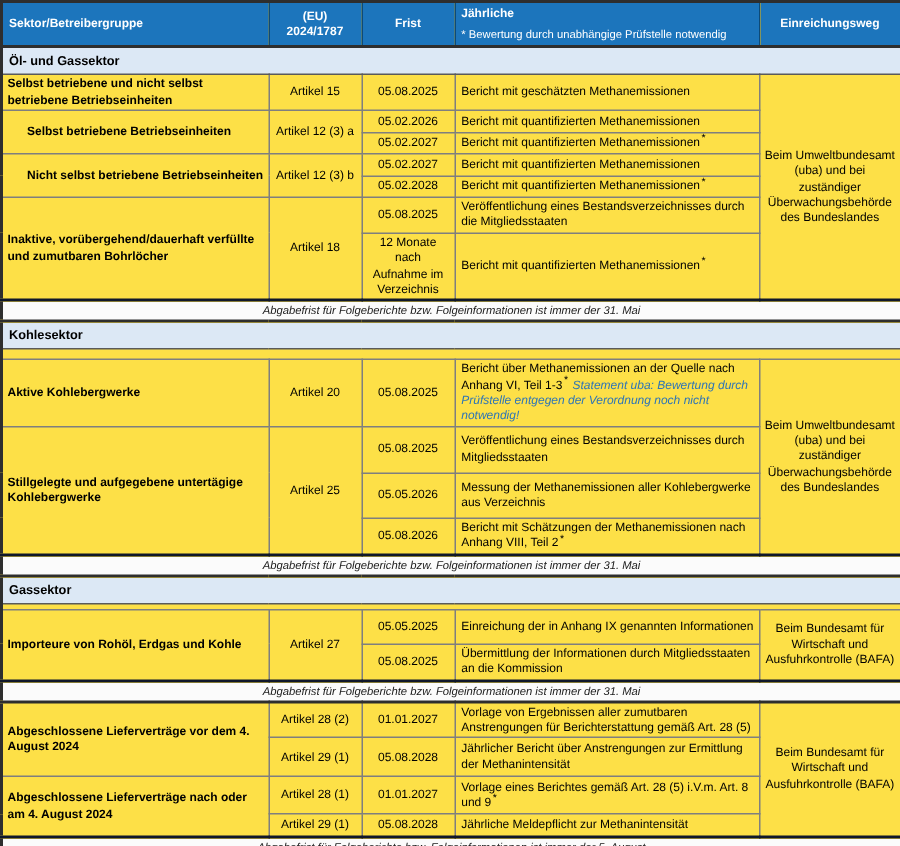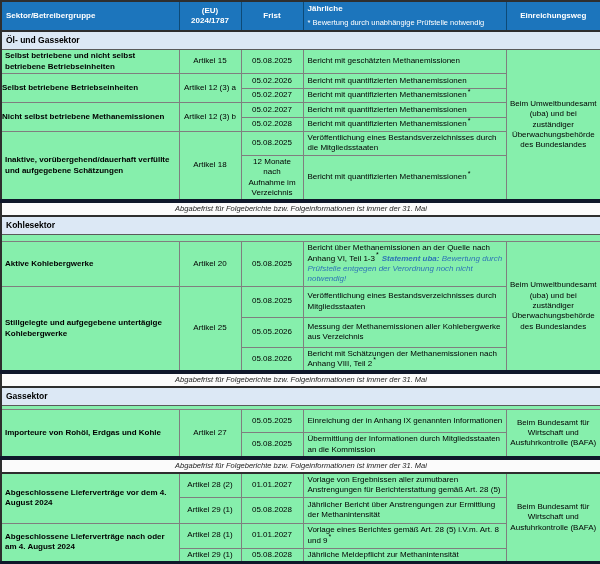--- a/index.html
+++ b/index.html
@@ -1,17 +1,17 @@
 <!DOCTYPE html>
 <html><head>
 <meta charset="utf-8">
 <style>
   html,body { margin:0; padding:0; background:#ffffff; }
   .page {
-    width:600px; height:564px; background:#86efac; overflow:hidden;
+    width:600px; height:564px; background:#fde047; overflow:hidden;
     font-family:"Liberation Sans", sans-serif;
   }
   table.grid {
     width:600px; border-collapse:collapse; table-layout:fixed;
     font-size:8px; color:#000; border:2px solid #2e2e2e;
   }
   td, th {
     border:1px solid #7f7f7f; padding:1px 3px; vertical-align:middle;
     line-height:1.3; overflow:hidden; word-wrap:break-word;
   }
@@ -20,31 +20,31 @@
     border:1px solid #0d4a77; text-align:center; vertical-align:middle; padding:2px 4px;
   }
   thead th.left { text-align:left; }
   .th-sub { font-weight:normal; font-size:7.5px; margin-top:4px; }
   tr.section-row td {
     background:#dce8f5; font-weight:bold; font-size:8.5px; text-align:left;
     border-top:2px solid #2e2e2e; border-bottom:1px solid #5a5a5a; padding:3px 4px;
   }
   tr.note-row td {
     font-style:italic; text-align:center; font-size:7.5px; color:#1a1a1a;
-    background:#fbfbfb; border-top:4px solid #0f172a; border-bottom:2px solid #2e2e2e;
+    background:#fbfbfb; border-top:2px solid #0f172a; border-bottom:2px solid #2e2e2e;
     padding:1px;
   }
   tr.gap-row td { border:none; padding:0; }
   td.c  { text-align:center; }
   td.m  { text-align:left; padding-left:4px; }
   td.ew { text-align:center; }
   td.sektor { text-align:left;font-weight:bold; }
-  td.indent { padding-left:0; }
+  td.indent { padding-left:16px; }
   sup.ast { font-size:7px; line-height:0; margin-left:1px; }
-  .blue-label { color:#2e75b6; font-style:italic; font-weight:bold; margin-left:3px; }
+  .blue-label { color:#2e75b6; font-style:italic; font-weight:normal; margin-left:3px; }
   .blue-inline { color:#2e75b6; font-style:italic; }
 </style>
 </head>
 <body>
 
 <div class="page">
   <table class="grid">
     <colgroup>
       <col style="width:178px">
         <col style="width:62px">
@@ -80,31 +80,31 @@
         <td class="sektor indent" rowspan="2">Selbst betriebene Betriebseinheiten</td>
         <td class="c" rowspan="2">Artikel 12 (3) a</td>
         <td class="c">05.02.2026</td>
         <td class="m">Bericht mit quantifizierten Methanemissionen</td>
       </tr>
       <tr style="height:14px">
         <td class="c">05.02.2027</td>
         <td class="m"><span>Bericht mit quantifizierten Methanemissionen</span><sup class="ast">*</sup></td>
       </tr>
       <tr style="height:15px">
-        <td class="sektor indent" rowspan="2">Nicht selbst betriebene Methanemissionen</td>
+        <td class="sektor indent" rowspan="2">Nicht selbst betriebene Betriebseinheiten</td>
         <td class="c" rowspan="2">Artikel 12 (3) b</td>
         <td class="c">05.02.2027</td>
         <td class="m">Bericht mit quantifizierten Methanemissionen</td>
       </tr>
       <tr style="height:14px">
         <td class="c">05.02.2028</td>
         <td class="m"><span>Bericht mit quantifizierten Methanemissionen</span><sup class="ast">*</sup></td>
       </tr>
       <tr style="height:22px">
-        <td class="sektor" rowspan="2">Inaktive, vorübergehend/dauerhaft verfüllte und aufgegebene Schätzungen</td>
+        <td class="sektor" rowspan="2">Inaktive, vorübergehend/dauerhaft verfüllte und zumutbaren Bohrlöcher</td>
         <td class="c" rowspan="2">Artikel 18</td>
         <td class="c">05.08.2025</td>
         <td class="m">Veröffentlichung eines Bestandsverzeichnisses durch die Mitgliedsstaaten</td>
       </tr>
       <tr style="height:28px">
         <td class="c">12 Monate nach Aufnahme im Verzeichnis</td>
         <td class="m"><span>Bericht mit quantifizierten Methanemissionen</span><sup class="ast">*</sup></td>
       </tr>
       <tr class="note-row" style="height:13px">
         <td colspan="5">Abgabefrist für Folgeberichte bzw. Folgeinformationen ist immer der 31. Mai</td>

